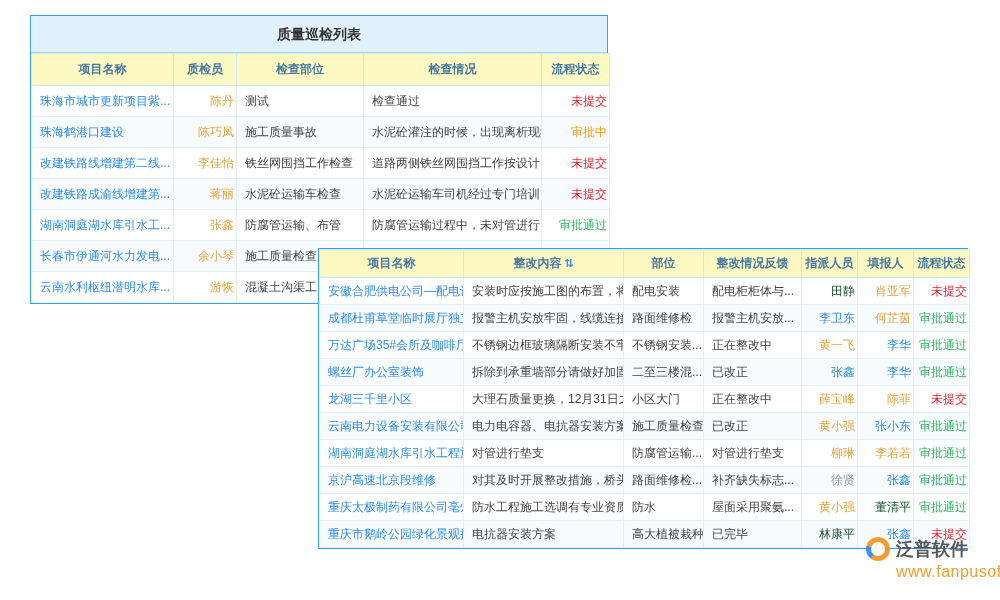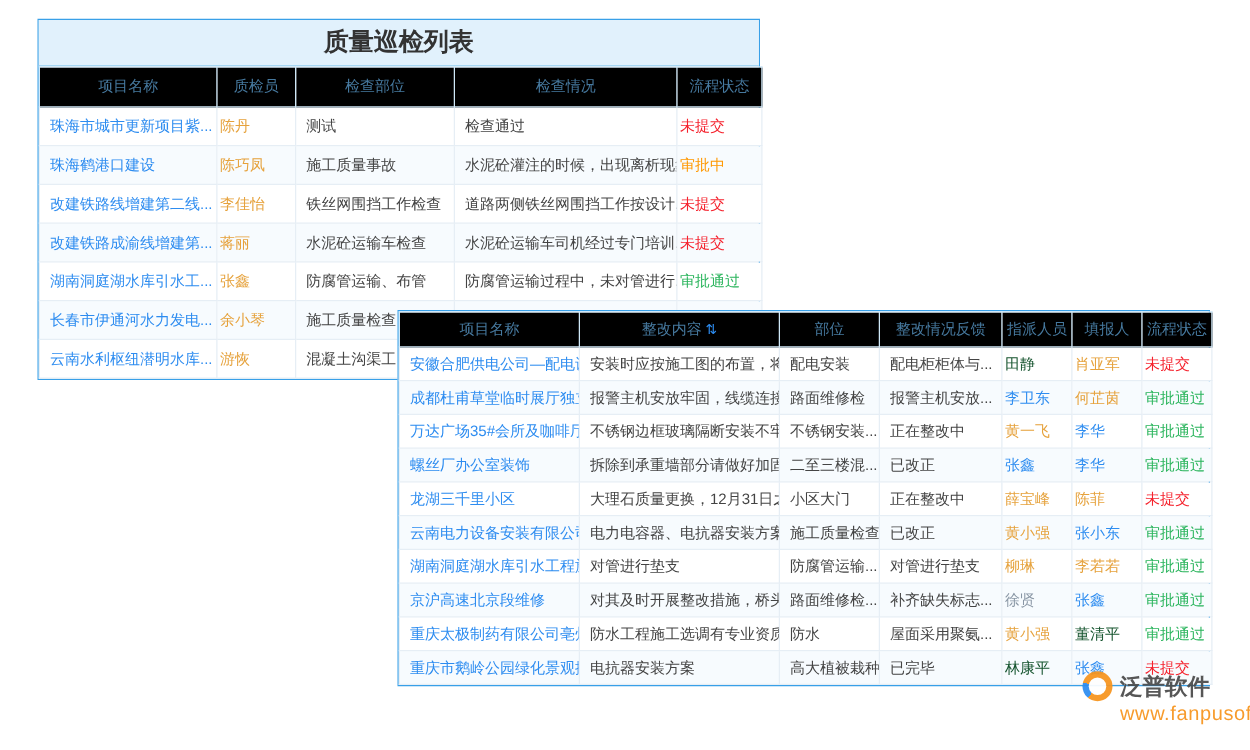--- a/index.html
+++ b/index.html
@@ -16,49 +16,49 @@
     border:1px solid #38a0e8;
   }
   .panel-title {
     text-align:center;
     font-weight:bold;
     color:#333333;
     background:#e1f1fc;
     border-bottom:1px solid #a6d7f3;
   }
   #panel1 { left:30px; top:15px; width:578px; z-index:1; }
-  #panel1 .panel-title { height:37px; line-height:37px; font-size:20px; }
+  #panel1 .panel-title { height:37px; line-height:37px; font-size:14px; }
   #panel2 { left:318px; top:248px; width:650px; z-index:2; }
   #panel2 .panel-title { height:30px; line-height:30px; font-size:15px; }
 
   table { width:100%; border-collapse:collapse; table-layout:fixed; }
   th {
-    background:#000000;
+    background:#fef9c3;
     color:#46799f;
-    font-weight:normal;
+    font-weight:bold;
     font-size:12px;
     text-align:center;
     border:1px solid #cfe8f8;
   }
   td {
     font-size:12px;
     color:#444444;
     border:1px solid #e6eef5;
     padding:0 8px;
     white-space:nowrap;
     overflow:hidden;
     background:#ffffff;
   }
   tbody tr:nth-child(even) td { background:#f7fbfe; }
   #panel1 th { height:32px; }
   #panel1 td { height:31px; }
   #panel2 th { height:28px; }
   #panel2 td { height:27px; }
 
-  .c-center { text-align:left; padding:0 2px; }
+  .c-center { text-align:right; padding:0 2px; }
   .c-proj { color:#2d8cf0; }
   td[data-status="red"]    { color:#f5222d; }
   td[data-status="orange"] { color:#ff9800; }
   td[data-status="green"]  { color:#2bb55d; }
   td[data-color="orange"]  { color:#e6a23c; }
   td[data-color="blue"]    { color:#2d8cf0; }
   td[data-color="green"]   { color:#14532d; }
   td[data-color="gray"]    { color:#8a97a5; }
 
   .sort { color:#2d8cf0; font-size:11px; margin-left:3px; }

